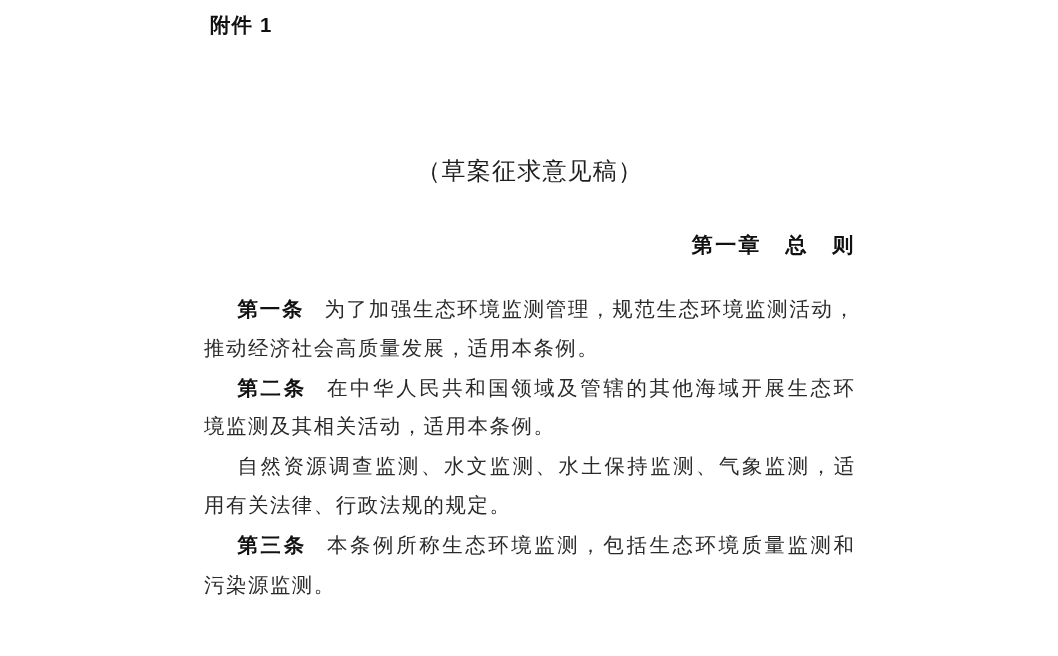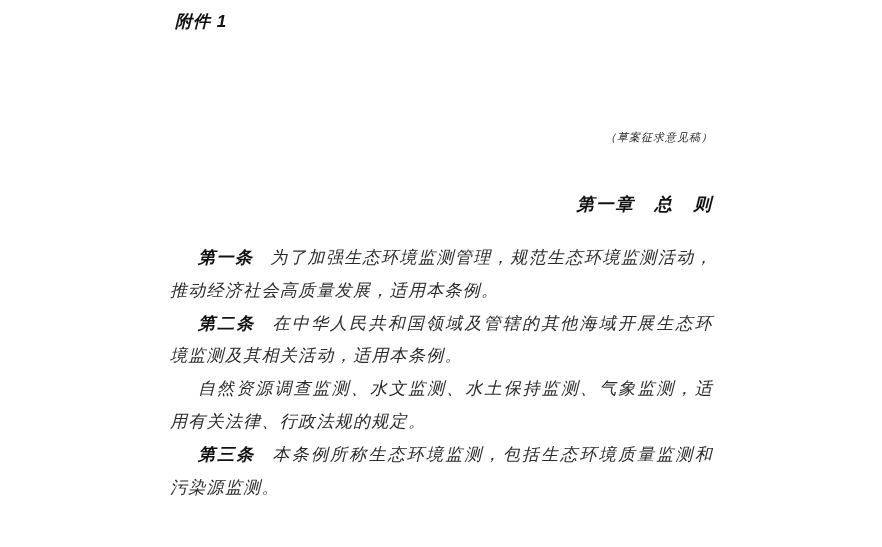--- a/index.html
+++ b/index.html
@@ -5,21 +5,20 @@
   * { margin: 0; padding: 0; box-sizing: border-box; }
   html, body { background: #ffffff; }
   .page {
     position: relative;
     width: 882px;
     height: 547px;
     background: #ffffff;
     overflow: hidden;
     font-family: "Liberation Serif", "DejaVu Serif", serif;
     color: #262626;
-    font-style: italic;
   }
   .attachment {
     position: absolute;
     left: 175px;
     top: 12px;
     font-family: "Liberation Sans", "DejaVu Sans", sans-serif;
     font-weight: bold;
     font-size: 17px;
     line-height: 1.2;
     color: #111111;
@@ -36,22 +35,22 @@
     line-height: 1.1;
     color: #111111;
     letter-spacing: 6px;
     text-indent: 6px; 
   }
   .doc-subtitle {
     position: absolute;
     left: 170px;
     top: 131px;
     width: 543px;
-    text-align: right;
-    font-size: 11px;
+    text-align: center;
+    font-size: 20px;
     line-height: 1.2;
     color: #1e1e1e;
     letter-spacing: 1px;
   }
   .chapter-heading {
     position: absolute;
     left: 170px;
     top: 194px;
     width: 543px;
     text-align: right;

